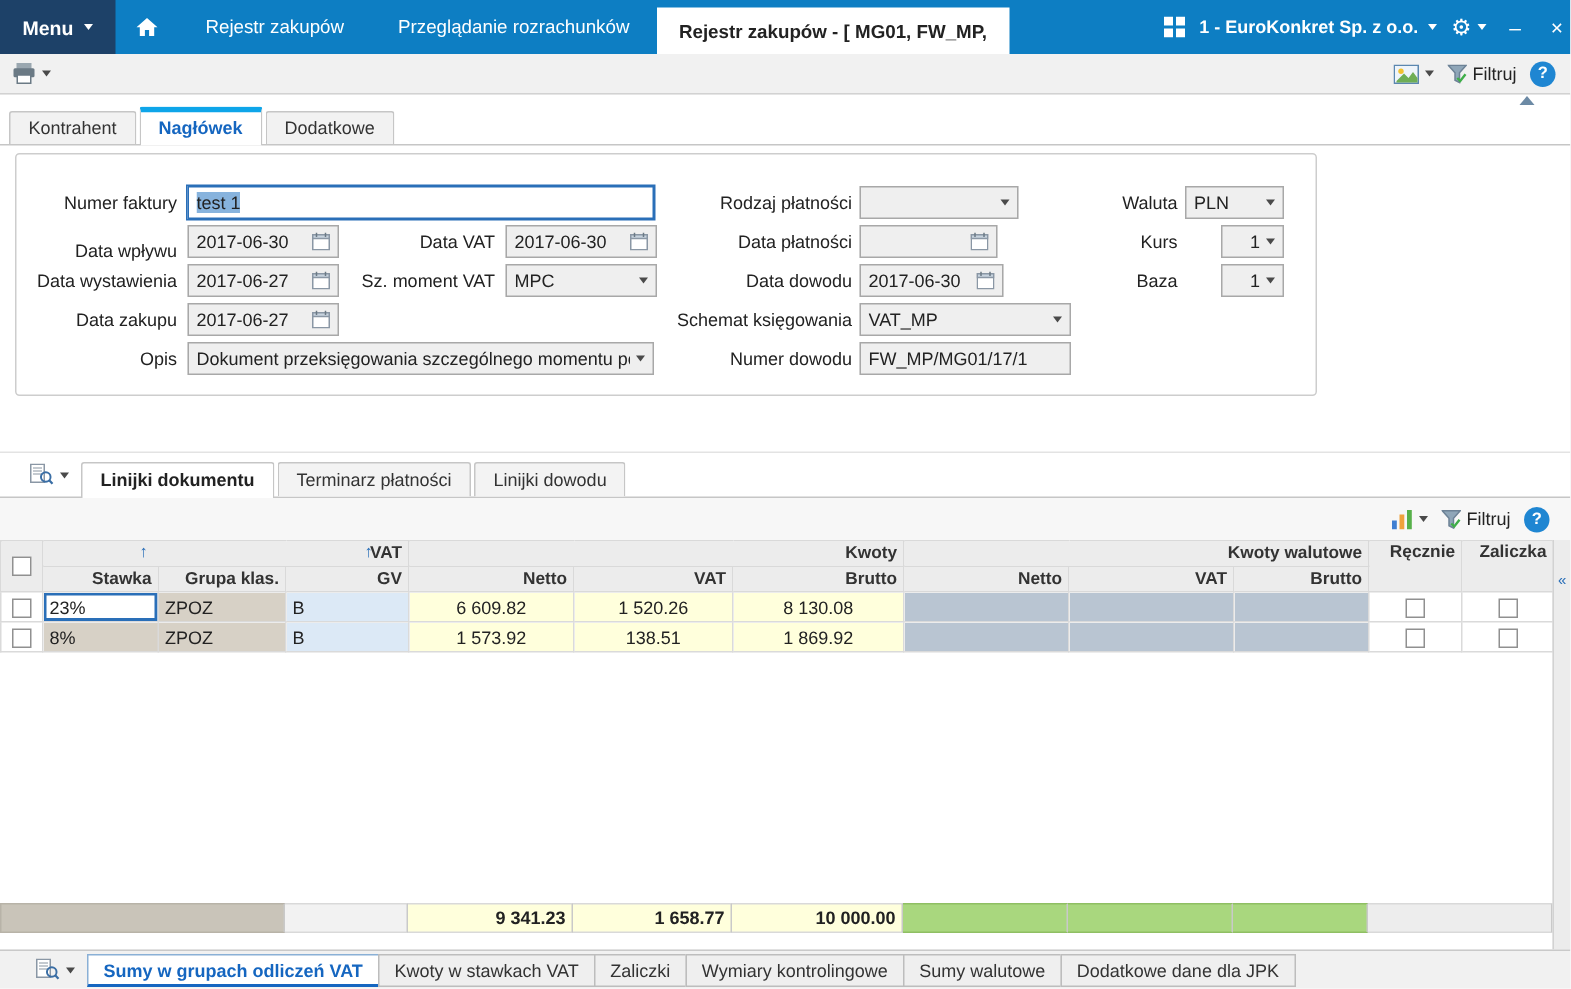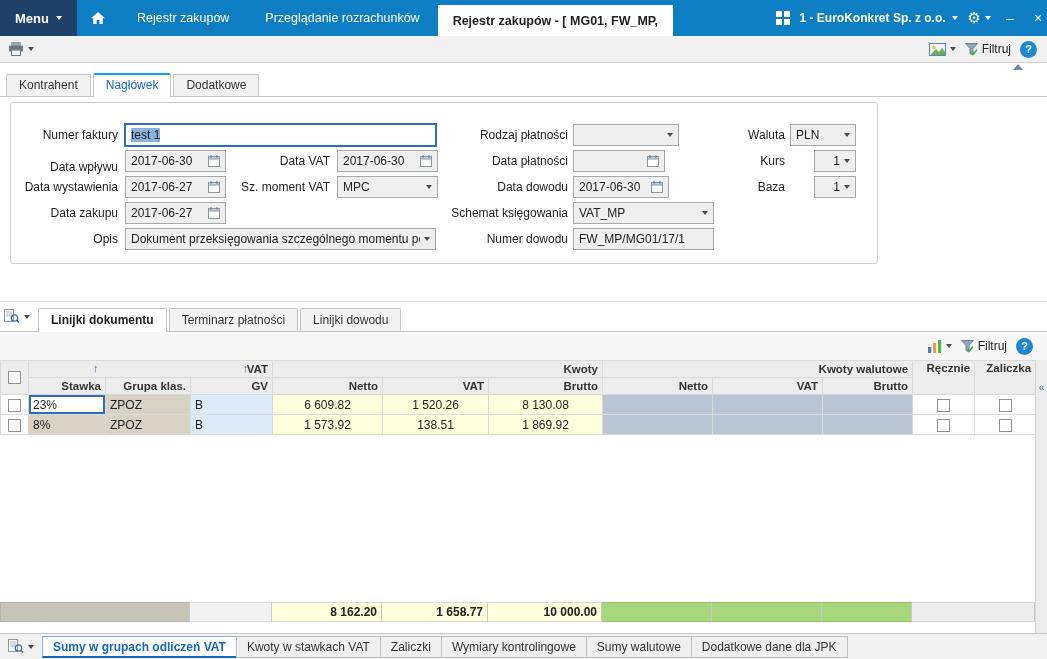--- a/index.html
+++ b/index.html
@@ -27,33 +27,33 @@
 
 .toolbar1{position:absolute;top:36px;left:0;width:100%;height:27px;background:#f1f1f1;border-bottom:1px solid #d2d2d2;display:flex;align-items:center;padding:0 10px 0 8px;gap:6px}
 .tbtn{display:flex;align-items:center;gap:4px;cursor:pointer}
 .tb-right{margin-left:auto;display:flex;align-items:center;gap:9px}
 .help-circle{width:17px;height:17px;border-radius:50%;background:#1f86d2;color:#fff;font-weight:bold;font-size:11px;display:flex;align-items:center;justify-content:center;cursor:pointer}
 .filtruj{display:flex;align-items:center;gap:4px;cursor:pointer;color:#222}
 
 
 .formtabs{position:absolute;top:74px;left:0;width:100%;height:23px;display:flex;align-items:flex-end;padding-left:6px;border-bottom:1px solid #c6c6c6;background:#fff}
 .tab{border:1px solid #c6c6c6;border-bottom:none;background:#f2f2f2;color:#333;padding:3px 12px 4px;margin-right:2px;border-radius:2px 2px 0 0;cursor:pointer}
-.tab.active{background:#fff;color:#1566c0;font-weight:normal;border-top:2px solid #0ea5e9;margin-bottom:-1px;padding-bottom:5px}
+.tab.active{background:#fff;color:#1566c0;font-weight:bold;border-top:4px solid #0ea5e9;margin-bottom:-1px;padding-bottom:5px}
 
 
 .formbox{position:absolute;top:102px;left:10px;width:868px;height:162px;border:1px solid #cdcdcd;border-radius:3px}
 .lbl{position:absolute;height:22px;line-height:22px;text-align:right;color:#222;white-space:nowrap}
 .ctl{position:absolute;height:22px;background:#efefef;border:1px solid #a8a8a8;display:flex;align-items:center;padding:0 5px;gap:4px;color:#222;cursor:pointer}
 .ctl .val{flex:1;white-space:nowrap;overflow:hidden}
 .ctl.focus{background:#fff;border:1px solid #2a6fb8;outline:1px solid #2a6fb8;cursor:text}
 .sel{background:#87b3dd}
 .cal{flex:none}
 
 
-.detailtabs{position:absolute;top:301px;left:0;width:100%;height:31px;border-bottom:1px solid #c6c6c6;border-top:1px solid #e3e3e3;background:#fff;display:flex;align-items:flex-end;padding-left:0}
+.detailtabs{position:absolute;top:301px;left:0;width:100%;height:31px;border-bottom:1px solid #c6c6c6;border-top:1px solid #e3e3e3;background:#fff;display:flex;align-items:flex-end;padding-left:16px}
 .dicon{align-self:center;display:flex;align-items:center;gap:4px;padding:0 8px 0 4px;cursor:pointer}
 .dtab{border:1px solid #c6c6c6;border-bottom:none;background:#f3f3f3;color:#333;padding:4px 12px;margin-right:2px;border-radius:2px 2px 0 0;cursor:pointer}
 .dtab.active{background:#fff;font-weight:bold;color:#222;margin-bottom:-1px;padding-bottom:5px}
 
 
 .gridbar{position:absolute;top:332px;left:0;width:100%;height:28px;background:#f7f7f7;display:flex;align-items:center;justify-content:flex-end;gap:9px;padding-right:14px}
 
 
 .grid-table{position:absolute;top:360px;left:0;border-collapse:collapse;table-layout:fixed;width:1035px;font-size:12px}
 .grid-table th{background:#ececec;border:1px solid #d9d9d9;font-weight:bold;font-size:11.5px;text-align:right;padding:1px 4px;height:17px;position:relative;color:#333;white-space:nowrap;overflow:hidden}
@@ -74,21 +74,21 @@
 .s-gray{background:#c9c4b9;border:1px solid #b8b3a8}
 .s-plain{background:#f2f2f2;border-top:1px solid #d9d9d9;border-bottom:1px solid #d9d9d9}
 .s-amt{background:#ffffdc;text-align:right;padding-right:4px;border-top:1px solid #d9d9d9;border-bottom:1px solid #d9d9d9}
 .s-green{background:#a9d77e;border-top:1px solid #8fbf63;border-bottom:1px solid #8fbf63}
 .s-rest{flex:1;background:#ededed;border-top:1px solid #d9d9d9;border-bottom:1px solid #d9d9d9}
 
 
 .rstrip{position:absolute;top:360px;left:1035px;width:12px;height:273px;background:#ececec;border-left:1px solid #d2d2d2;text-align:center;color:#2a6fb8;font-size:10px;padding-top:22px;cursor:pointer}
 
 
-.bottombar{position:absolute;top:633px;left:0;width:100%;height:26px;background:#f1f1f1;border-top:1px solid #c9c9c9;display:flex;align-items:center;padding-left:4px}
+.bottombar{position:absolute;top:633px;left:0;width:100%;height:26px;background:#f1f1f1;border-top:1px solid #c9c9c9;display:flex;align-items:center;padding-left:20px}
 .btab{border:1px solid #bdbdbd;background:#efefef;color:#333;padding:3px 10px;white-space:nowrap;cursor:pointer}
 .btab+.btab{margin-left:-1px}
 .btab.active{background:#fff;color:#1566c0;font-weight:bold;border:1px solid #8ab0d6;border-bottom:2px solid #1566c0;padding-bottom:2px}
 </style>
 </head>
 <body>
 
 <div class="app">
 
   <div class="topbar">
@@ -374,21 +374,21 @@
         <td class="wamt"></td>
         <td class="chk"><span class="checkbox"></span></td>
         <td class="chk"><span class="checkbox"></span></td>
       </tr>
     </tbody>
   </table>
 
   <div class="summary">
     <div class="s-gray" style="width:190px"></div>
     <div class="s-plain" style="width:82px"></div>
-    <div class="s-amt" style="width:110px">8 162.20</div>
+    <div class="s-amt" style="width:110px">9 341.23</div>
     <div class="s-amt" style="width:106px">1 658.77</div>
     <div class="s-amt" style="width:114px">10 000.00</div>
     <div class="s-green" style="width:110px"></div>
     <div class="s-green" style="width:110px"></div>
     <div class="s-green" style="width:90px"></div>
     <div class="s-rest"></div>
   </div>
 
   <div class="rstrip">
     <span>«</span>

